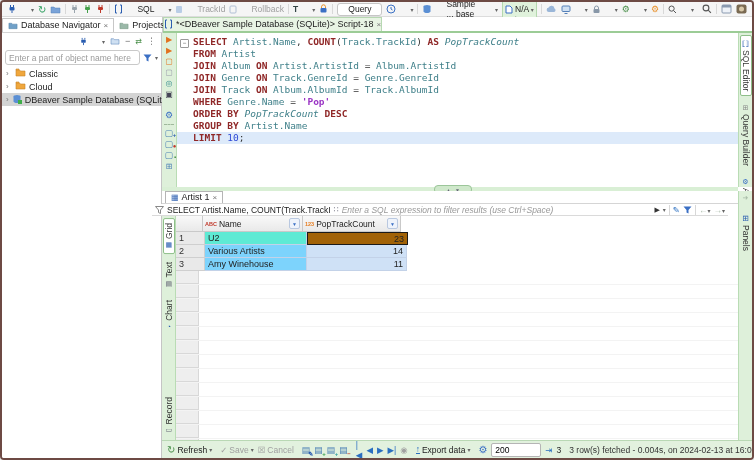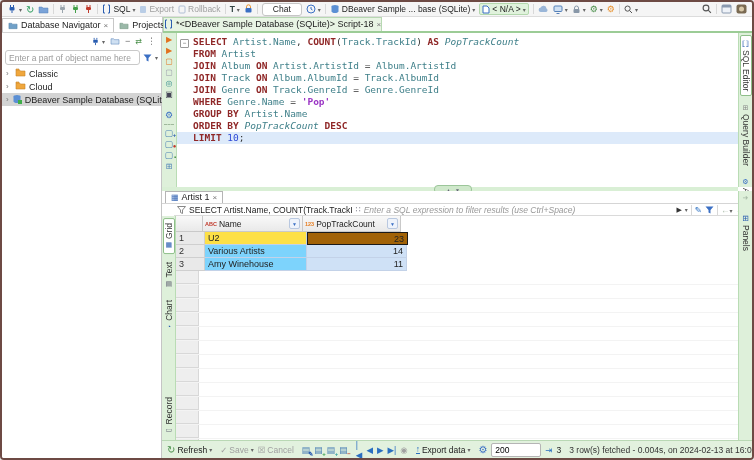--- a/index.html
+++ b/index.html
@@ -4,21 +4,21 @@
 <style>
   html,body{margin:0;padding:0;background:#e9e9e9;font-family:"Liberation Sans",sans-serif;color:#222;}
   .window{position:relative;width:754px;height:460px;box-sizing:border-box;border:2px solid #6d4a44;border-radius:4px;background:#fff;overflow:hidden;font-size:9px;}
   .ab{position:absolute;box-sizing:border-box;}
   .vsep{width:1px;height:10px;background:#d8d8d8;flex:0 0 auto;}
   .ic{display:inline-block;vertical-align:middle;flex:0 0 auto;}
   .dd{font-size:6px;color:#666;}
   .gray{color:#a0a0a0;}
   
   #topbar{left:0;top:0;width:750px;height:15px;display:flex;align-items:center;gap:4px;padding:0 5px;background:#f5f5f5;border-bottom:1px solid #dcdcdc;font-size:8.5px;}
-  .tbtn{display:flex;align-items:center;gap:2px;}
+  .tbtn{display:flex;align-items:center;gap:14px;}
   .combo{border:1px solid #c6c6c6;border-radius:3px;background:#fff;padding:0 10px;height:11px;display:flex;align-items:center;font-size:8.5px;}
   .pill-green{background:#e0f2dc;border:1px solid #b4d8ae;border-radius:2px;padding:0 2px;display:flex;align-items:center;gap:2px;}
   
   #tabrow{left:0;top:15px;width:750px;height:16px;display:flex;}
   .tabs-left{width:160px;display:flex;align-items:flex-end;border-right:1px solid #c9c9c9;border-bottom:1px solid #d4d4d4;}
   .tabs-right{flex:1;display:flex;align-items:flex-end;border-bottom:2px solid #9ccc96;background:#fff;}
   .ptab{display:flex;align-items:center;gap:3px;padding:1px 5px 2px;font-size:9px;white-space:nowrap;}
   .ptab.active{background:#fff;border:1px solid #c7c7c7;border-bottom:none;}
   .etab{display:flex;align-items:center;gap:3px;padding:1px 0 2px;font-size:9px;background:#e8f4e4;border:1px solid #b7d8b2;border-bottom:none;white-space:nowrap;}
   .close-x{color:#777;font-size:8px;}
@@ -54,40 +54,40 @@
   .vtab.active{background:#fff;border:1px solid #8fbf8a;border-radius:2px;}
   .vtabL{writing-mode:vertical-rl;transform:rotate(180deg);font-size:8.5px;color:#333;padding:4px 0;margin:2px 0;display:flex;align-items:center;gap:2px;white-space:nowrap;}
   .vtabL.active{background:#fff;border:1px solid #8fbf8a;border-radius:2px;}
   
   #sash{left:160px;top:185px;width:576px;height:4px;background:#d9efd5;}
   .sash-pill{position:absolute;left:272px;top:-2px;width:36px;height:7px;background:#cfe8cb;border:1px solid #9cc69a;border-radius:4px;display:flex;align-items:center;justify-content:center;gap:4px;font-size:5px;color:#667;}
   
   #resbar{left:160px;top:189px;width:576px;height:13px;background:#fff;border-bottom:1px solid #d5d5d5;display:flex;align-items:flex-end;padding-left:3px;}
   .restab{display:flex;align-items:center;gap:3px;padding:0 5px 1px;border:1px solid #b5b5b5;border-bottom:none;background:#fff;font-size:9px;}
   
-  #filter{left:172px;top:202px;width:576px;height:12px;border-bottom:1px solid #dadada;display:flex;align-items:center;gap:3px;padding:0 3px;font-size:8.5px;background:#fff;}
+  #filter{left:150px;top:202px;width:576px;height:12px;border-bottom:1px solid #dadada;display:flex;align-items:center;gap:3px;padding:0 3px;font-size:8.5px;background:#fff;}
   .fsql{color:#222;white-space:nowrap;}
   .fph{flex:1;color:#999;font-style:italic;white-space:nowrap;overflow:hidden;}
   
   #sidestrip{left:160px;top:214px;width:14px;height:224px;background:#def0da;border-right:1px solid #b9dcb4;display:flex;flex-direction:column;align-items:center;}
   
   #grid{left:174px;top:214px;width:562px;height:224px;background:#fff;overflow:hidden;}
   .ghead{display:flex;text-align:right;}
   .hc{height:15px;background:linear-gradient(#f9f9f9,#e9e9e9);border-right:1px solid #c9c9c9;border-bottom:1px solid #c9c9c9;display:flex;align-items:center;padding:0 2px;gap:2px;font-size:8.5px;color:#222;}
   .badge-abc{color:#c0392b;font-size:5.5px;font-weight:bold;}
   .badge-123{color:#e67e22;font-size:5.5px;font-weight:bold;}
   .sortbox{margin-left:auto;width:9px;height:9px;border:1px solid #b9c8e0;background:#eef3fb;border-radius:2px;color:#3a6fc4;font-size:5px;display:flex;align-items:center;justify-content:center;}
   .c-num{width:22px;}
   .c-name{width:95px;}
   .c-count{width:93px;}
   .gr{display:flex;height:13px;}
   .gc{border-right:1px solid #c3d2e8;border-bottom:1px solid #c3d2e8;font-size:9px;display:flex;align-items:center;padding:0 3px;overflow:hidden;white-space:nowrap;}
   .gc.num{background:#e9e9e9;border-color:#cfcfcf;color:#333;}
   .gc.name{background:#7dd3fc;}
-  .gc.name.dark{background:#fde047;}
+  .gc.name.dark{background:#5eead4;}
   .gc.count{background:#cfe1f6;justify-content:flex-end;}
   .gc.focus{background:#a16207;border:1.5px solid #1a1a1a;}
   .gr-empty{display:flex;height:13px;border-bottom:1px solid #f3f3f3;}
   .gr-empty .num{width:22px;background:#eeeeee;border-right:1px solid #d8d8d8;border-bottom:1px solid #d8d8d8;}
   
   #bottombar{left:160px;top:438px;width:590px;height:18px;background:#e2f1de;border-top:1px solid #b9d8b4;display:flex;align-items:center;gap:4px;padding:0 5px;font-size:8.5px;}
   .bsep{width:1px;height:11px;background:#c2ddc0;}
   .bbtn{display:flex;align-items:center;gap:2px;white-space:nowrap;}
   .blue{color:#2a6fc0;}
   .fetch-input{width:42px;height:12px;border:1px solid #b5b5b5;border-radius:2px;background:#fff;font-size:8.5px;padding:0 3px;font-family:"Liberation Sans",sans-serif;}
@@ -136,40 +136,40 @@
       <svg class="ic" width="9" height="10" viewBox="0 0 9 10">
           <path d="M3 1H1.5v8H3M6 1h1.5v8H6" stroke="#2a5db0" fill="none"></path>
         </svg>
       <span>SQL</span>
       <span class="dd">▾</span>
     </span>
     <span class="tbtn gray">
       <svg class="ic" width="8" height="9" viewBox="0 0 8 9">
           <rect x="1" y="1" width="6" height="7" rx="1" fill="#b9cde6"></rect>
         </svg>
-      <span>Export</span>
+      <span>TrackId</span>
     </span>
     <span class="tbtn gray">
       <svg class="ic" width="8" height="9" viewBox="0 0 8 9">
           <rect x="1" y="1" width="6" height="7" rx="1" fill="none" stroke="#b0bfd4"></rect>
         </svg>
       <span>Rollback</span>
     </span>
     <span class="vsep"></span>
     <span class="tbtn">
       <span style="font-weight:bold;color:#344;">T</span>
       <span class="dd">▾</span>
     </span>
     <svg class="ic" width="9" height="10" viewBox="0 0 9 10">
         <path d="M2.5 4V2.8a2 2 0 0 1 4 0V4" stroke="#e8912d" fill="none"></path>
         <rect x="1.5" y="4" width="6" height="4.5" rx="1" fill="#3a6fc4"></rect>
       </svg>
     <span class="vsep"></span>
     <span class="combo">
-        <span>Chat</span>
+        <span>Query</span>
       </span>
     <span class="tbtn">
       <svg class="ic" width="10" height="10" viewBox="0 0 10 10">
           <circle cx="5" cy="5" r="4" fill="none" stroke="#3a6fc4"></circle>
           <path d="M5 3v2l1.5 1" stroke="#3a6fc4" fill="none"></path>
         </svg>
       <span class="dd">▾</span>
     </span>
     <span class="vsep"></span>
     <span class="tbtn">
@@ -333,25 +333,25 @@
       <span class="gic">▢<span class="dot" style="color:#c0392b;">●</span></span>
       <span class="gic">▢<span class="dot" style="color:#4a8f4a;">▪</span></span>
       <span style="color:#4a7fb5;">⊞</span>
     </div>
     <div class="ecode">
       <span class="fold">−</span>
       <div>
           <div class="cl"><span class="tk-k">SELECT </span><span class="tk-i">Artist.Name</span><span class="tk-p">, </span><span class="tk-k">COUNT</span><span class="tk-p">(</span><span class="tk-i">Track.TrackId</span><span class="tk-p">) </span><span class="tk-k">AS </span><span class="tk-a">PopTrackCount</span></div>
           <div class="cl"><span class="tk-k">FROM </span><span class="tk-i">Artist</span></div>
           <div class="cl"><span class="tk-k">JOIN </span><span class="tk-i">Album</span><span class="tk-k"> ON </span><span class="tk-i">Artist.ArtistId</span><span class="tk-p"> = </span><span class="tk-i">Album.ArtistId</span></div>
+          <div class="cl"><span class="tk-k">JOIN </span><span class="tk-i">Genre</span><span class="tk-k"> ON </span><span class="tk-i">Track.GenreId</span><span class="tk-p"> = </span><span class="tk-i">Genre.GenreId</span></div>
           <div class="cl"><span class="tk-k">JOIN </span><span class="tk-i">Track</span><span class="tk-k"> ON </span><span class="tk-i">Album.AlbumId</span><span class="tk-p"> = </span><span class="tk-i">Track.AlbumId</span></div>
-          <div class="cl"><span class="tk-k">JOIN </span><span class="tk-i">Genre</span><span class="tk-k"> ON </span><span class="tk-i">Track.GenreId</span><span class="tk-p"> = </span><span class="tk-i">Genre.GenreId</span></div>
           <div class="cl"><span class="tk-k">WHERE </span><span class="tk-i">Genre.Name</span><span class="tk-p"> = </span><span class="tk-s">'Pop'</span></div>
+          <div class="cl"><span class="tk-k">ORDER BY </span><span class="tk-a">PopTrackCount</span><span class="tk-k"> DESC</span></div>
           <div class="cl"><span class="tk-k">GROUP BY </span><span class="tk-i">Artist.Name</span></div>
-          <div class="cl"><span class="tk-k">ORDER BY </span><span class="tk-a">PopTrackCount</span><span class="tk-k"> DESC</span></div>
           <div class="cl cur"><span class="tk-k">LIMIT </span><span class="tk-n">10</span><span class="tk-p">;</span></div>
         </div>
     </div>
   </div>
 
   <div id="rstrip-ed" class="ab rstrip">
       <span class="vtab active">
         <span style="writing-mode: horizontal-tb; font-size: 7px; color: rgb(42, 93, 176);">⟦⟧</span>
         <span>SQL Editor</span>
       </span>

